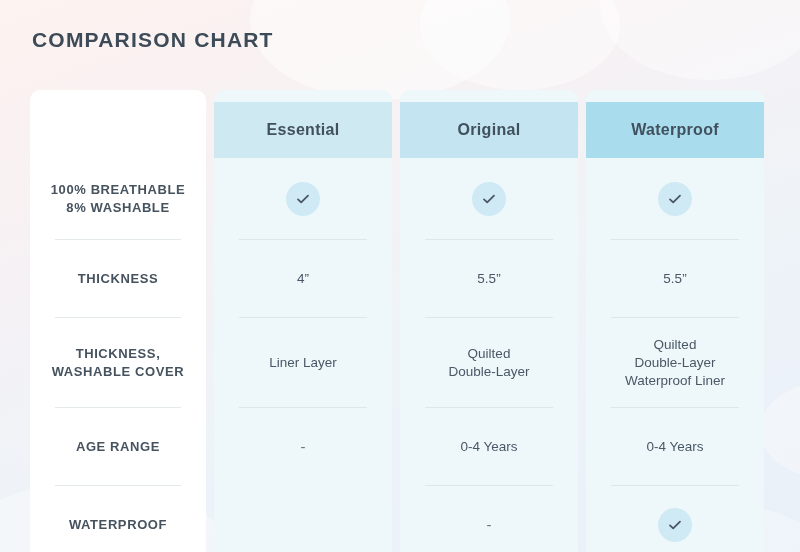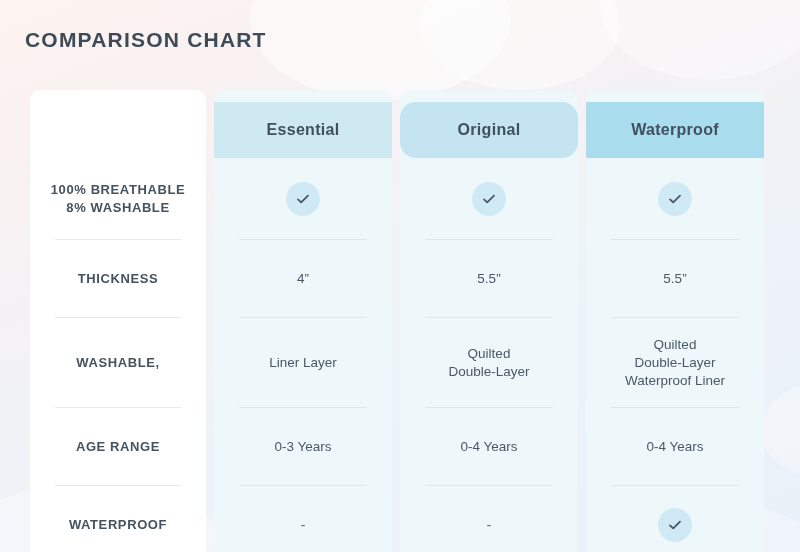--- a/index.html
+++ b/index.html
@@ -31,21 +31,21 @@
   .cloud.c1 { width: 260px; height: 160px; top: -60px; left: 250px; opacity:0.5; }
   .cloud.c2 { width: 200px; height: 130px; top: -40px; left: 420px; opacity:0.45; }
   .cloud.c3 { width: 220px; height: 150px; top: -70px; left: 600px; opacity:0.4; }
   .cloud.c4 { width: 300px; height: 180px; bottom: -110px; left: -60px; opacity:0.35; }
   .cloud.c5 { width: 260px; height: 150px; bottom: -100px; right: -40px; opacity:0.3; }
   .cloud.c6 { width: 150px; height: 100px; top: 380px; left: 760px; opacity:0.35; }
 
   #title {
     position: absolute;
     top: 28px;
-    left: 25px;
+    left: 32px;
     font-size: 21px;
     font-weight: bold;
     letter-spacing: 1.2px;
     color: #3d4a57;
   }
 
   #table {
     position: absolute;
     top: 90px;
     left: 30px;
@@ -77,21 +77,21 @@
     font-size: 16px;
     font-weight: bold;
     color: #41505e;
     letter-spacing: 0.3px;
     margin-top: 12px;
   }
   .col-feature .col-head {
     background: #ffffff;
   }
   .head-essential { background: #cfe9f2; }
-  .head-original  { background: #c3e4f0; border-radius: 16px; }
+  .head-original  { background: #c3e4f0; }
   .head-waterproof{ background: #a9dcec; }
 
   .cell {
     display: flex;
     align-items: center;
     justify-content: flex-end;
     text-align: center;
     box-sizing: border-box;
     padding: 6px 14px;
     font-size: 13.5px;
@@ -168,21 +168,22 @@
         <div class="inner">
           <div>100% BREATHABLE</div>
           <div>8% WASHABLE</div>
         </div>
       </div>
       <div class="cell r1">
         <div class="inner">THICKNESS</div>
       </div>
       <div class="cell r2">
         <div class="inner">
-          <div>WASHABLE,</div>
+          <div>THICKNESS,</div>
+          <div>WASHABLE COVER</div>
         </div>
       </div>
       <div class="cell r3">
         <div class="inner">AGE RANGE</div>
       </div>
       <div class="cell r4 last">
         <div class="inner">WATERPROOF</div>
       </div>
     </div>
 
@@ -195,23 +196,20 @@
                 <path d="M4 9.4 L7.2 12.4 L14 5.6" fill="none" stroke="#4a5765" stroke-width="1.8" stroke-linecap="round" stroke-linejoin="round"></path>
               </svg>
           </span>
         </div>
       </div>
       <div class="cell r1">
         <div class="inner">4”</div>
       </div>
       <div class="cell r2">
         <div class="inner">Liner Layer</div>
-      </div>
-      <div class="cell r3">
-        <div class="inner">0-3 Years</div>
       </div>
       <div class="cell r4 last">
         <div class="inner dash">-</div>
       </div>
     </div>
 
     <div class="col col-plan">
       <div class="col-head head-original">Original</div>
       <div class="cell r0">
         <div class="inner">

